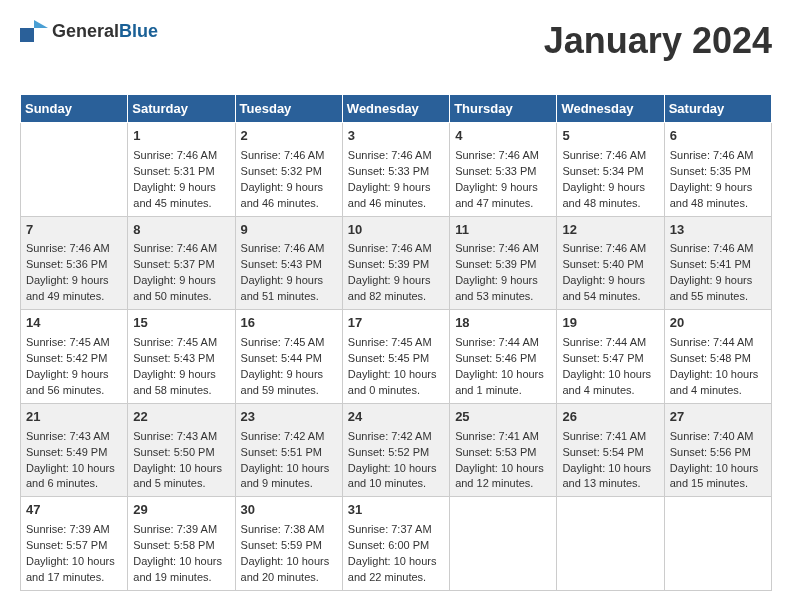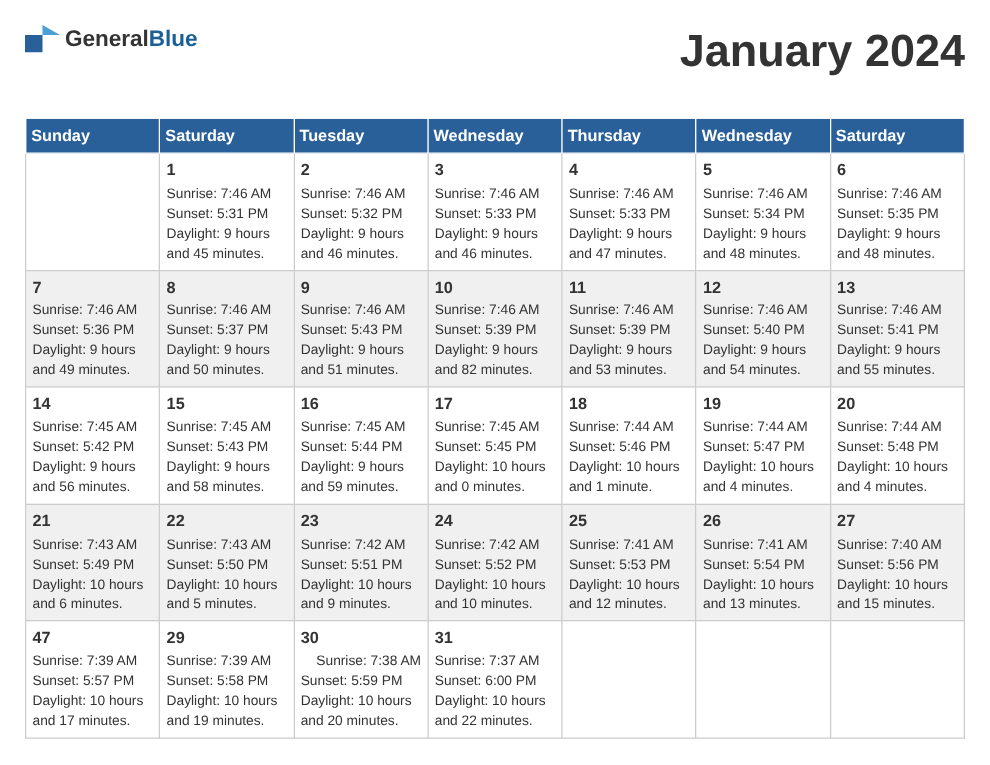--- a/index.html
+++ b/index.html
@@ -324,21 +324,21 @@
         </td>
         <td>
           <span class="day-number">29</span>
           <span style="display: block;">Sunrise: 7:39 AM</span>
           <span style="display: block;">Sunset: 5:58 PM</span>
           <span style="display: block;">Daylight: 10 hours</span>
           <span style="display: block;">and 19 minutes.</span>
         </td>
         <td>
           <span class="day-number">30</span>
-          <span style="display: block; text-align: right;">Sunrise: 7:38 AM</span>
+          <span style="display: block;">Sunrise: 7:38 AM</span>
           <span style="display: block;">Sunset: 5:59 PM</span>
           <span style="display: block;">Daylight: 10 hours</span>
           <span style="display: block;">and 20 minutes.</span>
         </td>
         <td>
           <span class="day-number">31</span>
           <span style="display: block;">Sunrise: 7:37 AM</span>
           <span style="display: block;">Sunset: 6:00 PM</span>
           <span style="display: block;">Daylight: 10 hours</span>
           <span style="display: block;">and 22 minutes.</span>

